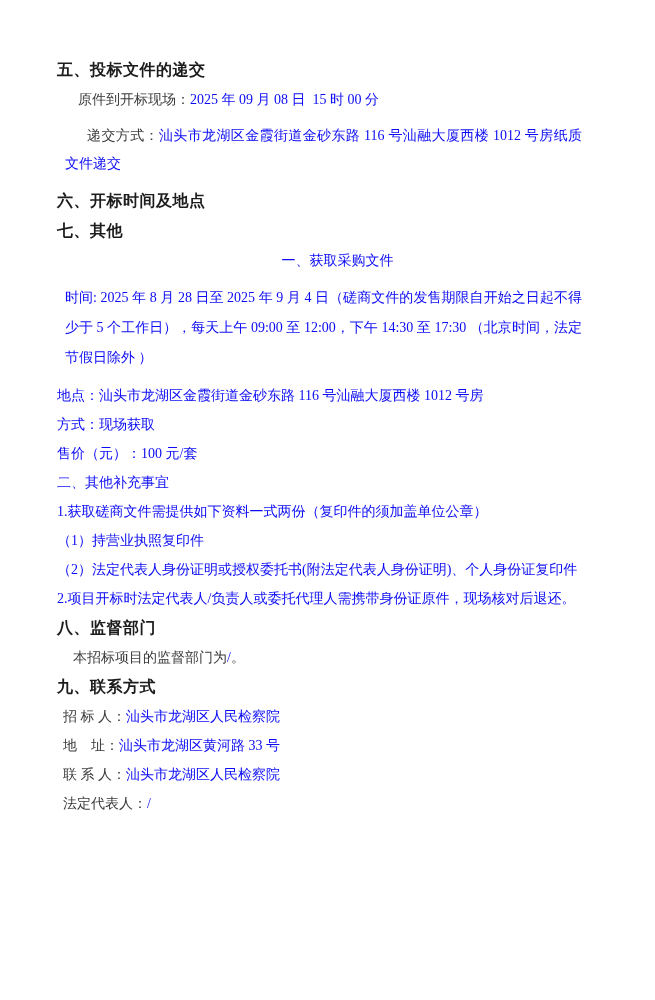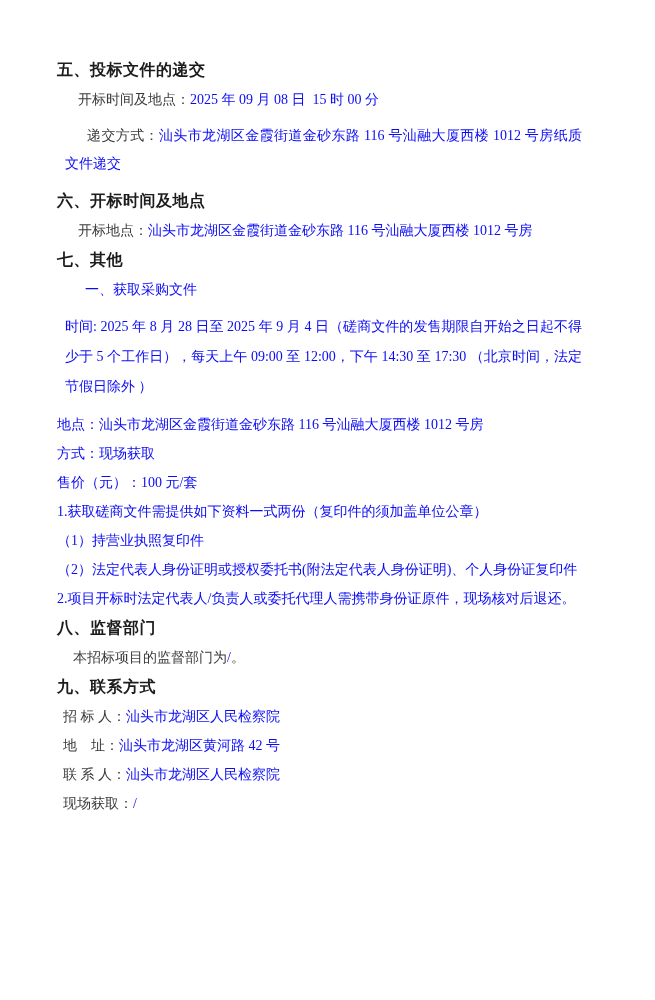--- a/index.html
+++ b/index.html
@@ -37,48 +37,48 @@
     line-height:30px;
     margin:8px;
     text-align:justify;
     white-space:pre-wrap;
   }
   .para-method{line-height:28px;text-indent:22px;}
   .blue{color:var(--link-blue);}
   .lbl{color:var(--body-text);}
   .ind-md{padding-left:21px;}
   .ind-sm{padding-left:6px;}
-  .ind-lg{padding-left:28px;}
+  .ind-lg{padding-left:28px;text-align:center;}
   .ind-xs{padding-left:16px;}
 </style>
 </head>
 <body>
 
 <div class="page">
 
   <h2 class="sec-heading first">五、投标文件的递交</h2>
-  <p class="line ind-md"><span class="lbl">开标时间及地点：</span><span class="blue">2025 年 09 月 08 日  15 时 00 分</span></p>
+  <p class="line ind-md"><span class="lbl">原件到开标现场：</span><span class="blue">2025 年 09 月 08 日  15 时 00 分</span></p>
   <p class="para para-method"><span class="lbl">递交方式：</span><span class="blue">汕头市龙湖区金霞街道金砂东路 116 号汕融大厦西楼 1012 号房纸质文件递交</span></p>
 
   <h2 class="sec-heading">六、开标时间及地点</h2>
-  <p class="line ind-md"><span class="lbl">开标地点：</span><span class="blue">汕头市龙湖区金霞街道金砂东路 116 号汕融大厦西楼 1012 号房</span></p>
 
   <h2 class="sec-heading">七、其他</h2>
   <p class="line ind-lg blue">一、获取采购文件</p>
   <p class="para blue">时间: 2025 年 8 月 28 日至 2025 年 9 月 4 日（磋商文件的发售期限自开始之日起不得少于 5 个工作日），每天上午 09:00 至 12:00，下午 14:30 至 17:30 （北京时间，法定节假日除外 ）</p>
   <p class="line blue">地点：汕头市龙湖区金霞街道金砂东路 116 号汕融大厦西楼 1012 号房</p>
   <p class="line blue">方式：现场获取</p>
   <p class="line blue">售价（元）：100 元/套</p>
+  <p class="line blue">二、其他补充事宜</p>
   <p class="line blue">1.获取磋商文件需提供如下资料一式两份（复印件的须加盖单位公章）</p>
   <p class="line blue">（1）持营业执照复印件</p>
   <p class="line blue">（2）法定代表人身份证明或授权委托书(附法定代表人身份证明)、个人身份证复印件</p>
   <p class="line blue">2.项目开标时法定代表人/负责人或委托代理人需携带身份证原件，现场核对后退还。</p>
 
   <h2 class="sec-heading">八、监督部门</h2>
   <p class="line ind-xs"><span class="lbl">本招标项目的监督部门为</span><span class="blue">/</span><span class="lbl">。</span></p>
 
   <h2 class="sec-heading">九、联系方式</h2>
   <p class="line ind-sm contact"><span class="lbl">招 标 人：</span><span class="blue">汕头市龙湖区人民检察院</span></p>
-  <p class="line ind-sm contact"><span class="lbl">地    址：</span><span class="blue">汕头市龙湖区黄河路 42 号</span></p>
+  <p class="line ind-sm contact"><span class="lbl">地    址：</span><span class="blue">汕头市龙湖区黄河路 33 号</span></p>
   <p class="line ind-sm contact"><span class="lbl">联 系 人：</span><span class="blue">汕头市龙湖区人民检察院</span></p>
-  <p class="line ind-sm contact"><span class="lbl">现场获取：</span><span class="blue">/</span></p>
+  <p class="line ind-sm contact"><span class="lbl">法定代表人：</span><span class="blue">/</span></p>
 
 </div>
 
 </body></html>

